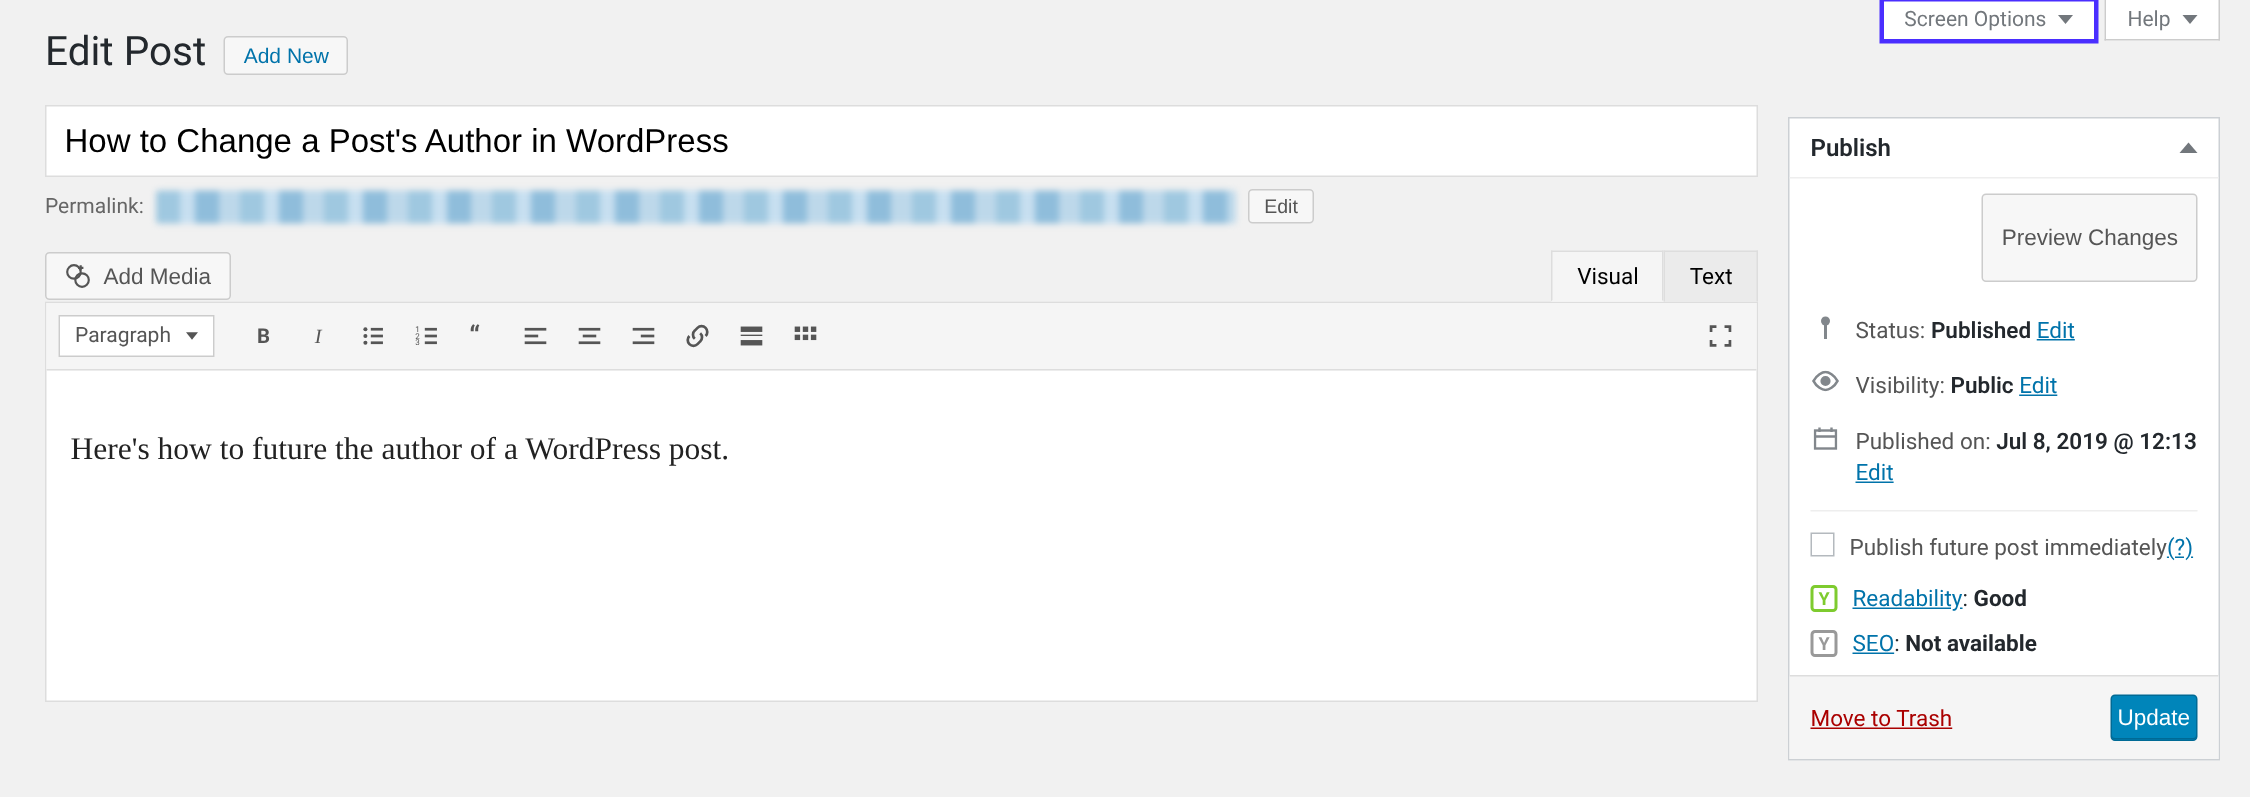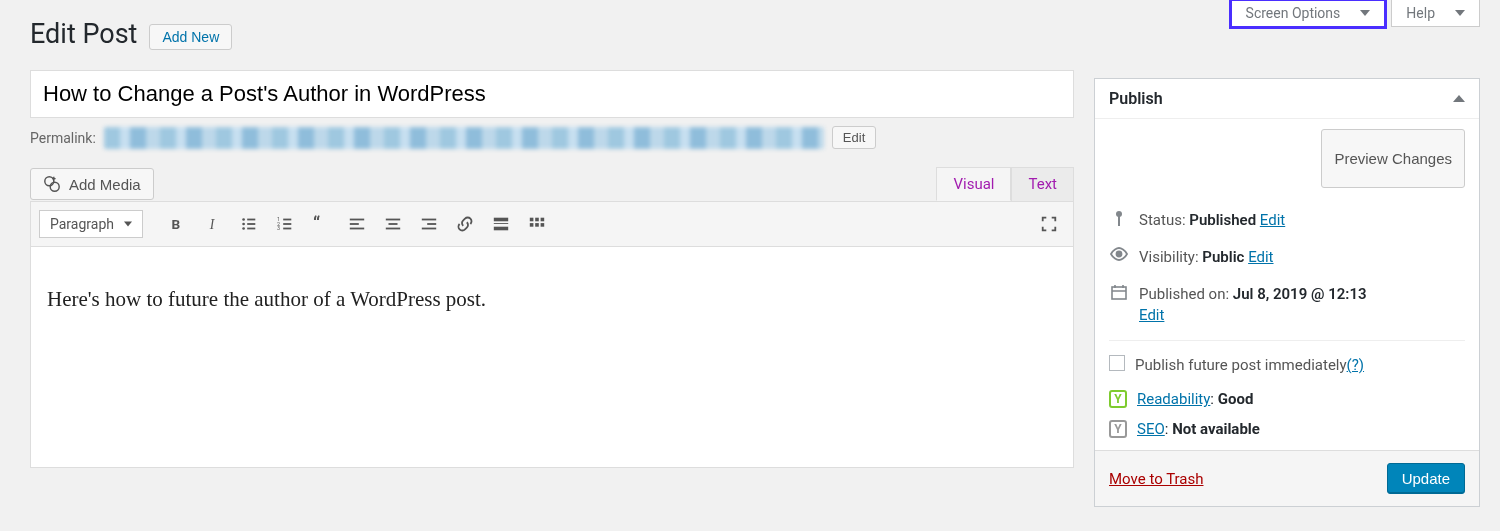--- a/index.html
+++ b/index.html
@@ -24,21 +24,21 @@
   .top-tab {
     background: #fff;
     border: 1px solid #ccc;
     border-top: none;
     padding: 5px 14px;
     font-size: 14px;
     color: #72777c;
     cursor: pointer;
     display: flex;
     align-items: center;
-    gap: 20px;
+    gap: 8px;
   }
   .top-tab .tri {
     width: 0; height: 0;
     border-left: 5px solid transparent;
     border-right: 5px solid transparent;
     border-top: 6px solid #72777c;
   }
   .top-tab.highlight {
     outline: 3px solid #4a2eff;
     outline-offset: -1px;
@@ -48,21 +48,21 @@
   .wrap {
     position: absolute;
     top: 18px;
     left: 30px;
     right: 20px;
     bottom: 0;
     display: flex;
     gap: 20px;
   }
   .col-main { flex: 1; }
-  .col-side { width: 386px; }
+  .col-side { width: 288px; }
 
   
   .heading-row {
     display: flex;
     align-items: flex-end;
     gap: 12px;
     margin-bottom: 20px;
   }
   h1.page-title {
     font-size: 27px;
@@ -79,21 +79,21 @@
     border-radius: 3px;
   }
   .btn.small { font-size: 13px; padding: 3px 10px; }
   .btn.gray { color: #555; }
   .btn.primary {
     background: #0085ba;
     border-color: #006a95;
     color: #fff;
     box-shadow: inset 0 -1px 0 #006a95;
     font-size: 15px;
-    padding: 6px 14px;
+    padding: 6px 4px;
     text-align: center;
   }
 
   
   .title-input {
     width: 100%;
     font-size: 22px;
     padding: 10px 12px;
     border: 1px solid #ddd;
     background: #fff;
@@ -138,21 +138,21 @@
   }
   .editor-tabs {
     display: flex;
   }
   .editor-tab {
     background: #ebebeb;
     border: 1px solid #ddd;
     border-bottom: none;
     padding: 7px 16px;
     font-size: 15px;
-    color: #a21caf;
+    color: #000000;
     cursor: pointer;
   }
   .editor-tab.active {
     background: #f5f5f5;
     border-bottom: 1px solid #f5f5f5;
     position: relative;
     z-index: 2;
   }
 
   

